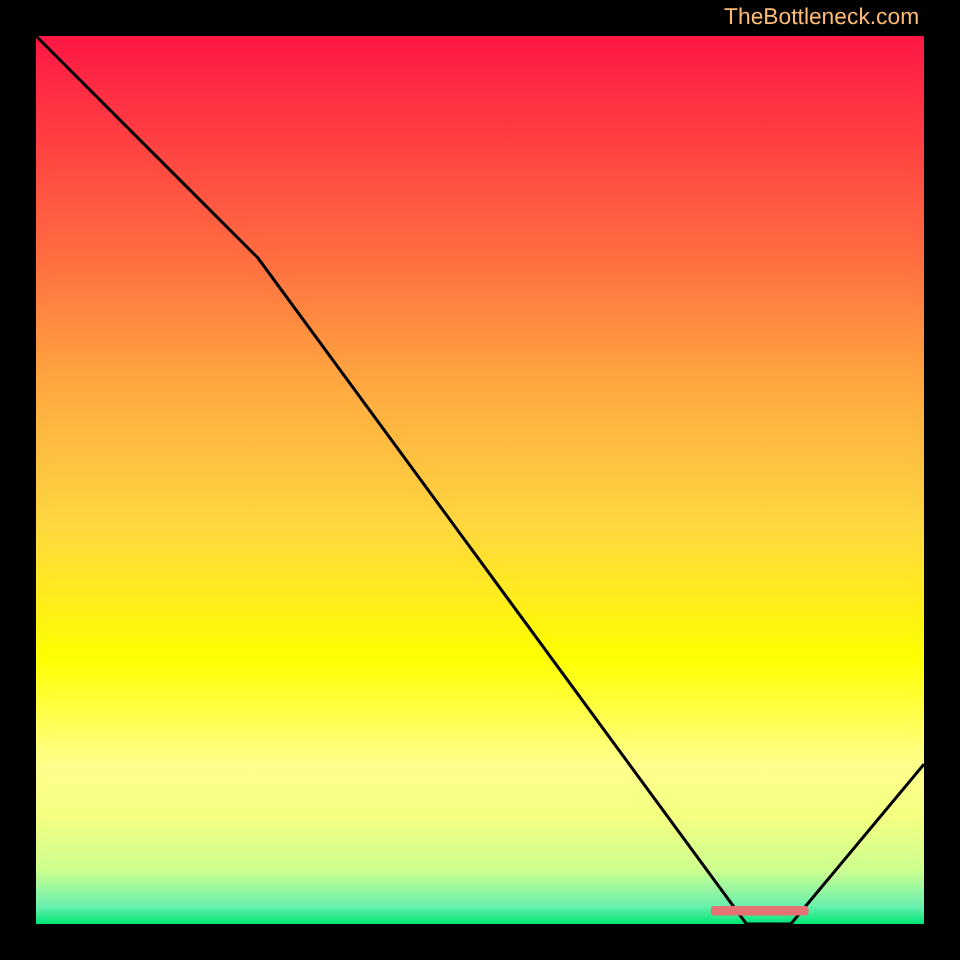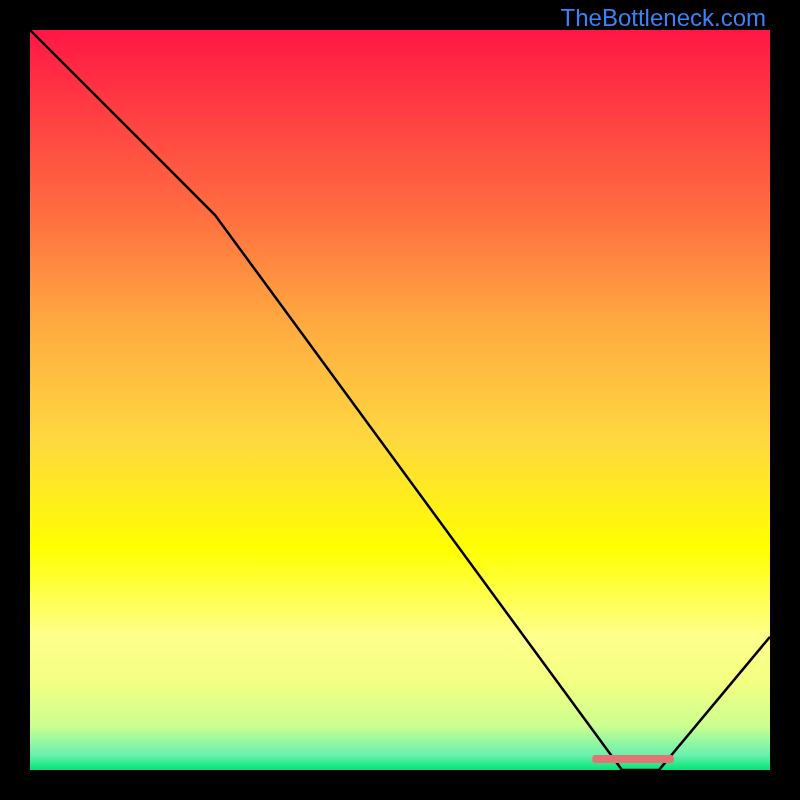--- a/index.html
+++ b/index.html
@@ -11,22 +11,22 @@
       width: 800px;
       height: 800px;
       background: #000000;
       position: relative;
       font-family: Arial, sans-serif;
     }
     .watermark {
       position: absolute;
       top: 4px;
       right: 34px;
-      color: #3b82f6;
-      font-size: 24px;
+      color: #fdba74;
+      font-size: 19px;
       font-weight: normal;
       z-index: 10;
     }
     .chart-container {
       position: absolute;
       left: 30px;
       top: 30px;
       width: 740px;
       height: 740px;
     }

